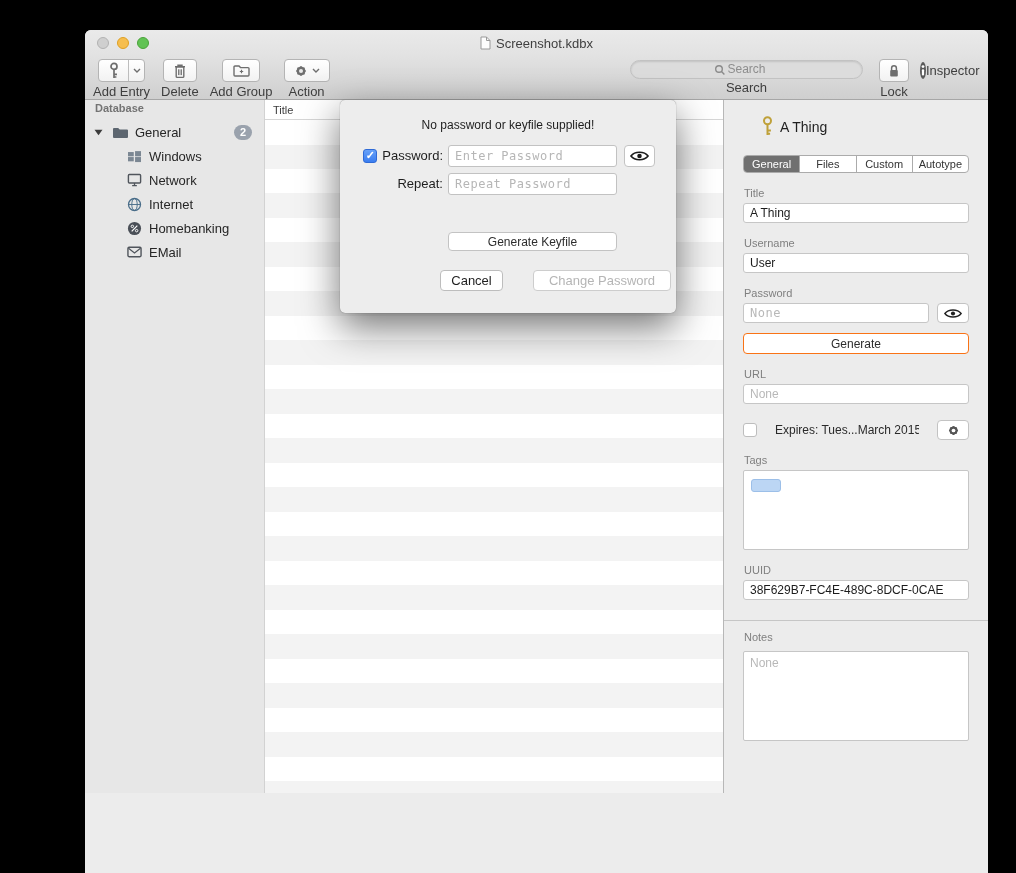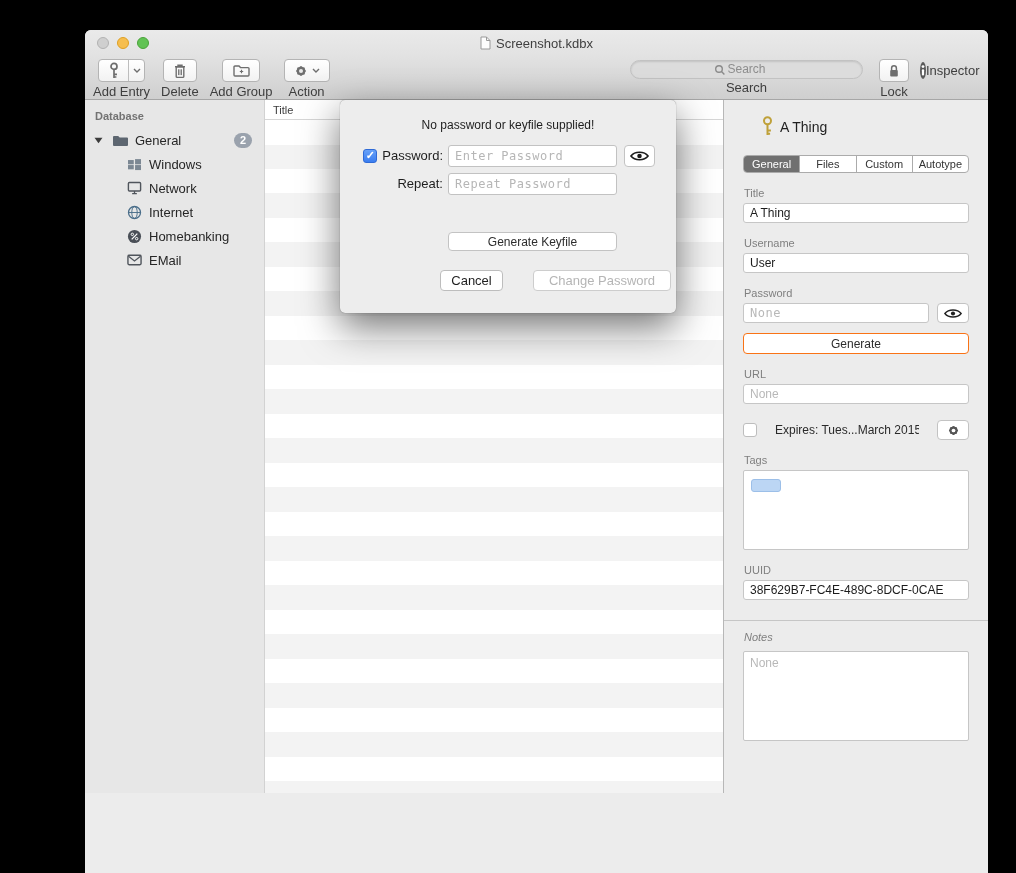--- a/index.html
+++ b/index.html
@@ -48,21 +48,21 @@
   .search-mag { position:absolute; left:calc(50% - 33px); top:3px; pointer-events:none; }
   .tb-lock { margin-left:12px; width:36px; display:flex; flex-direction:column; align-items:center; }
   .tb-insp { margin-left:8px; width:58px; display:flex; flex-direction:row; align-items:center; }
   .insp-circle { width:17px; height:17px; border-radius:50%; background:#5a5a5a;
                  display:flex; align-items:center; justify-content:center; margin-top:3px; }
 
   
   .content { display:flex; height:693px; }
 
   .sidebar { width:180px; background:#e7e7e7; border-right:1px solid #d2d2d2;
-             padding-top:8px; flex:none; }
+             flex:none; }
   .sb-header { font-size:11px; font-weight:bold; color:#737373; margin:2px 0 6px 10px; }
   .sb-row { height:24px; display:flex; align-items:center; font-size:13px; color:#262626; }
   .sb-root { padding-left:9px; }
   .sb-child { padding-left:40px; }
   .sb-disclosure { width:10px; margin-right:7px; display:flex; }
   .sb-icon { width:18px; display:flex; justify-content:center; margin-right:6px; flex:none; }
   .sb-badge { margin-left:auto; margin-right:12px; min-width:18px; height:15px; border-radius:8px;
               background:#9aa2ad; color:#fff; font-size:11px; font-weight:bold;
               display:flex; align-items:center; justify-content:center; padding:0 4px; }
 
@@ -422,21 +422,21 @@
         <div class="insp-label">Tags</div>
         <div class="tags-box">
           <span class="tag-chip"></span>
         </div>
 
         <div class="insp-label">UUID</div>
         <input class="insp-input" type="text" readonly="" value="38F629B7-FC4E-489C-8DCF-0CAE" style="">
 
         <div class="insp-divider"></div>
 
-        <div class="insp-label" style="margin-top:10px;font-style:italic;">Notes</div>
+        <div class="insp-label" style="margin-top:10px;">Notes</div>
         <textarea class="notes-area" placeholder="None" style=""></textarea>
       </div>
     </div>
   </div>
 
   <div class="dialog">
     <div class="dlg-msg">No password or keyfile supplied!</div>
 
     <div class="dlg-row" style="top:44px;">
       <span class="dlg-label">

